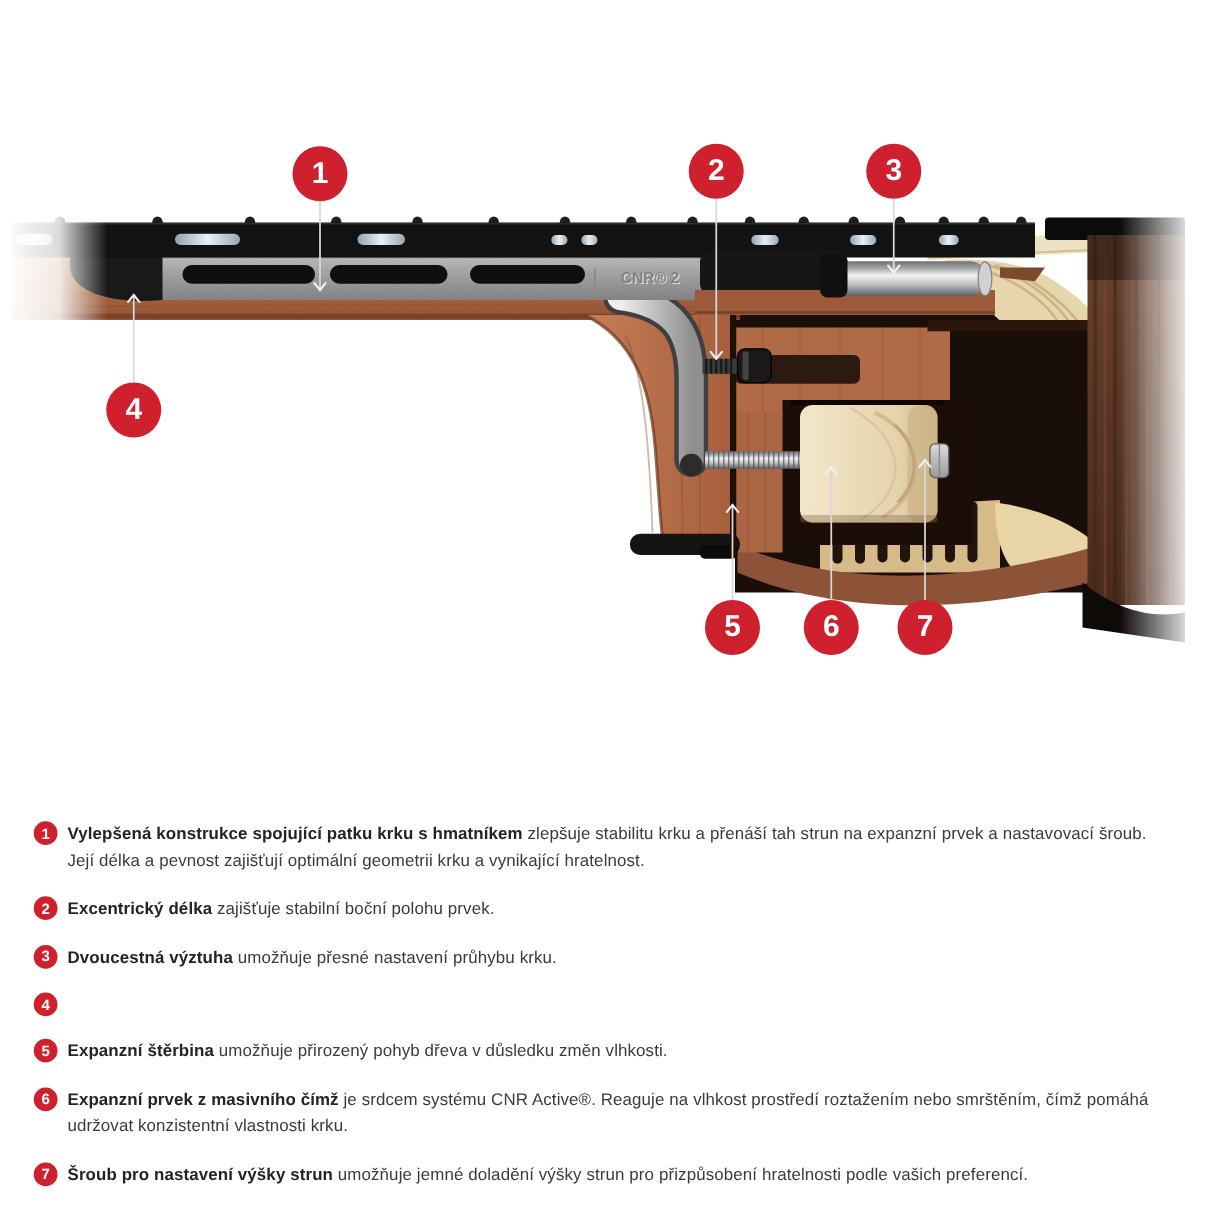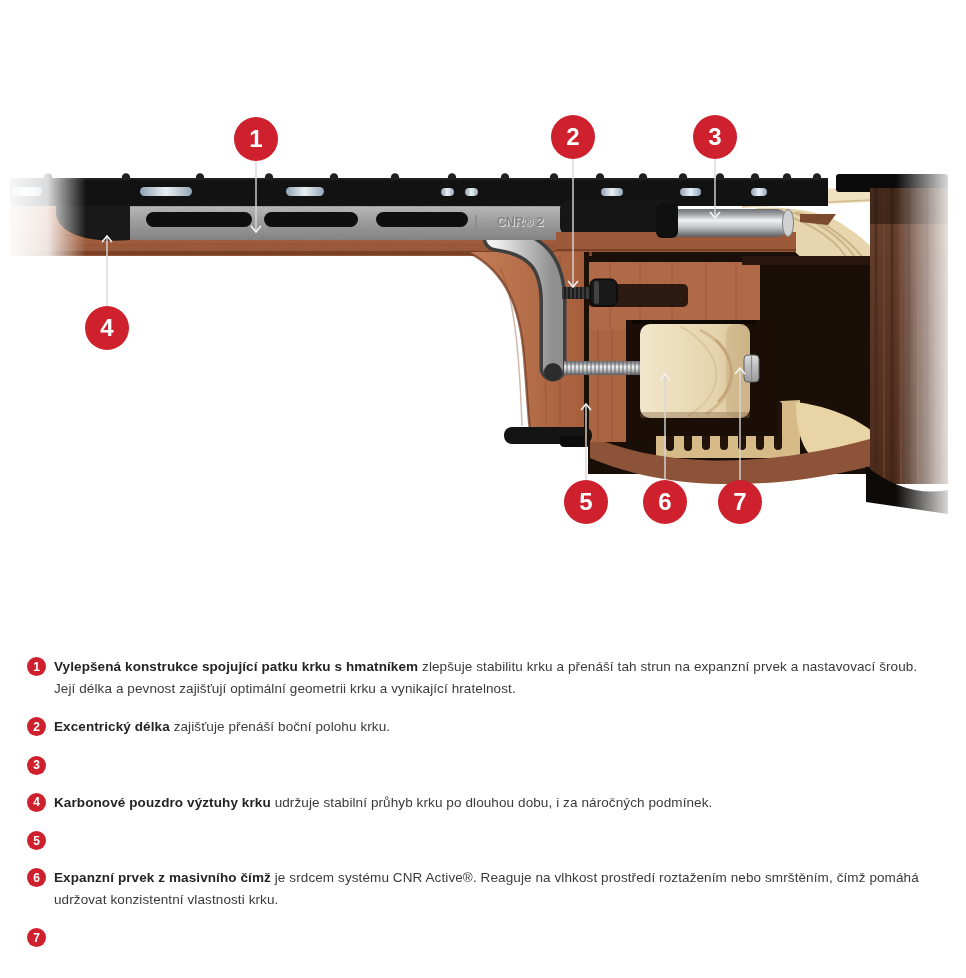--- a/index.html
+++ b/index.html
@@ -315,33 +315,35 @@
       </div>
   </div>
 
   <div class="legend">
     <div class="legend-row">
       <span class="lnum">1</span>
       <p class="ltext"><b>Vylepšená konstrukce spojující patku krku s hmatníkem</b><span> zlepšuje stabilitu krku a přenáší tah strun na expanzní prvek a nastavovací šroub. Její délka a pevnost zajišťují optimální geometrii krku a vynikající hratelnost.</span></p>
     </div>
     <div class="legend-row">
       <span class="lnum">2</span>
-      <p class="ltext"><b>Excentrický délka</b><span> zajišťuje přenáší boční polohu krku.</span></p>
+      <p class="ltext"><b>Excentrický délka</b><span> zajišťuje stabilní boční polohu prvek.</span></p>
     </div>
     <div class="legend-row">
       <span class="lnum">3</span>
+      <p class="ltext"><b>Dvoucestná výztuha</b><span> umožňuje přesné nastavení průhybu krku.</span></p>
     </div>
     <div class="legend-row">
       <span class="lnum">4</span>
-      <p class="ltext"><b>Karbonové pouzdro výztuhy krku</b><span> udržuje stabilní průhyb krku po dlouhou dobu, i za náročných podmínek.</span></p>
     </div>
     <div class="legend-row">
       <span class="lnum">5</span>
+      <p class="ltext"><b>Expanzní štěrbina</b><span> umožňuje přirozený pohyb dřeva v důsledku změn vlhkosti.</span></p>
     </div>
     <div class="legend-row">
       <span class="lnum">6</span>
       <p class="ltext"><b>Expanzní prvek z masivního čímž</b><span> je srdcem systému CNR Active®. Reaguje na vlhkost prostředí roztažením nebo smrštěním, čímž pomáhá udržovat konzistentní vlastnosti krku.</span></p>
     </div>
     <div class="legend-row">
       <span class="lnum">7</span>
+      <p class="ltext"><b>Šroub pro nastavení výšky strun</b><span> umožňuje jemné doladění výšky strun pro přizpůsobení hratelnosti podle vašich preferencí.</span></p>
     </div>
   </div>
 </div>
 
 </body></html>

